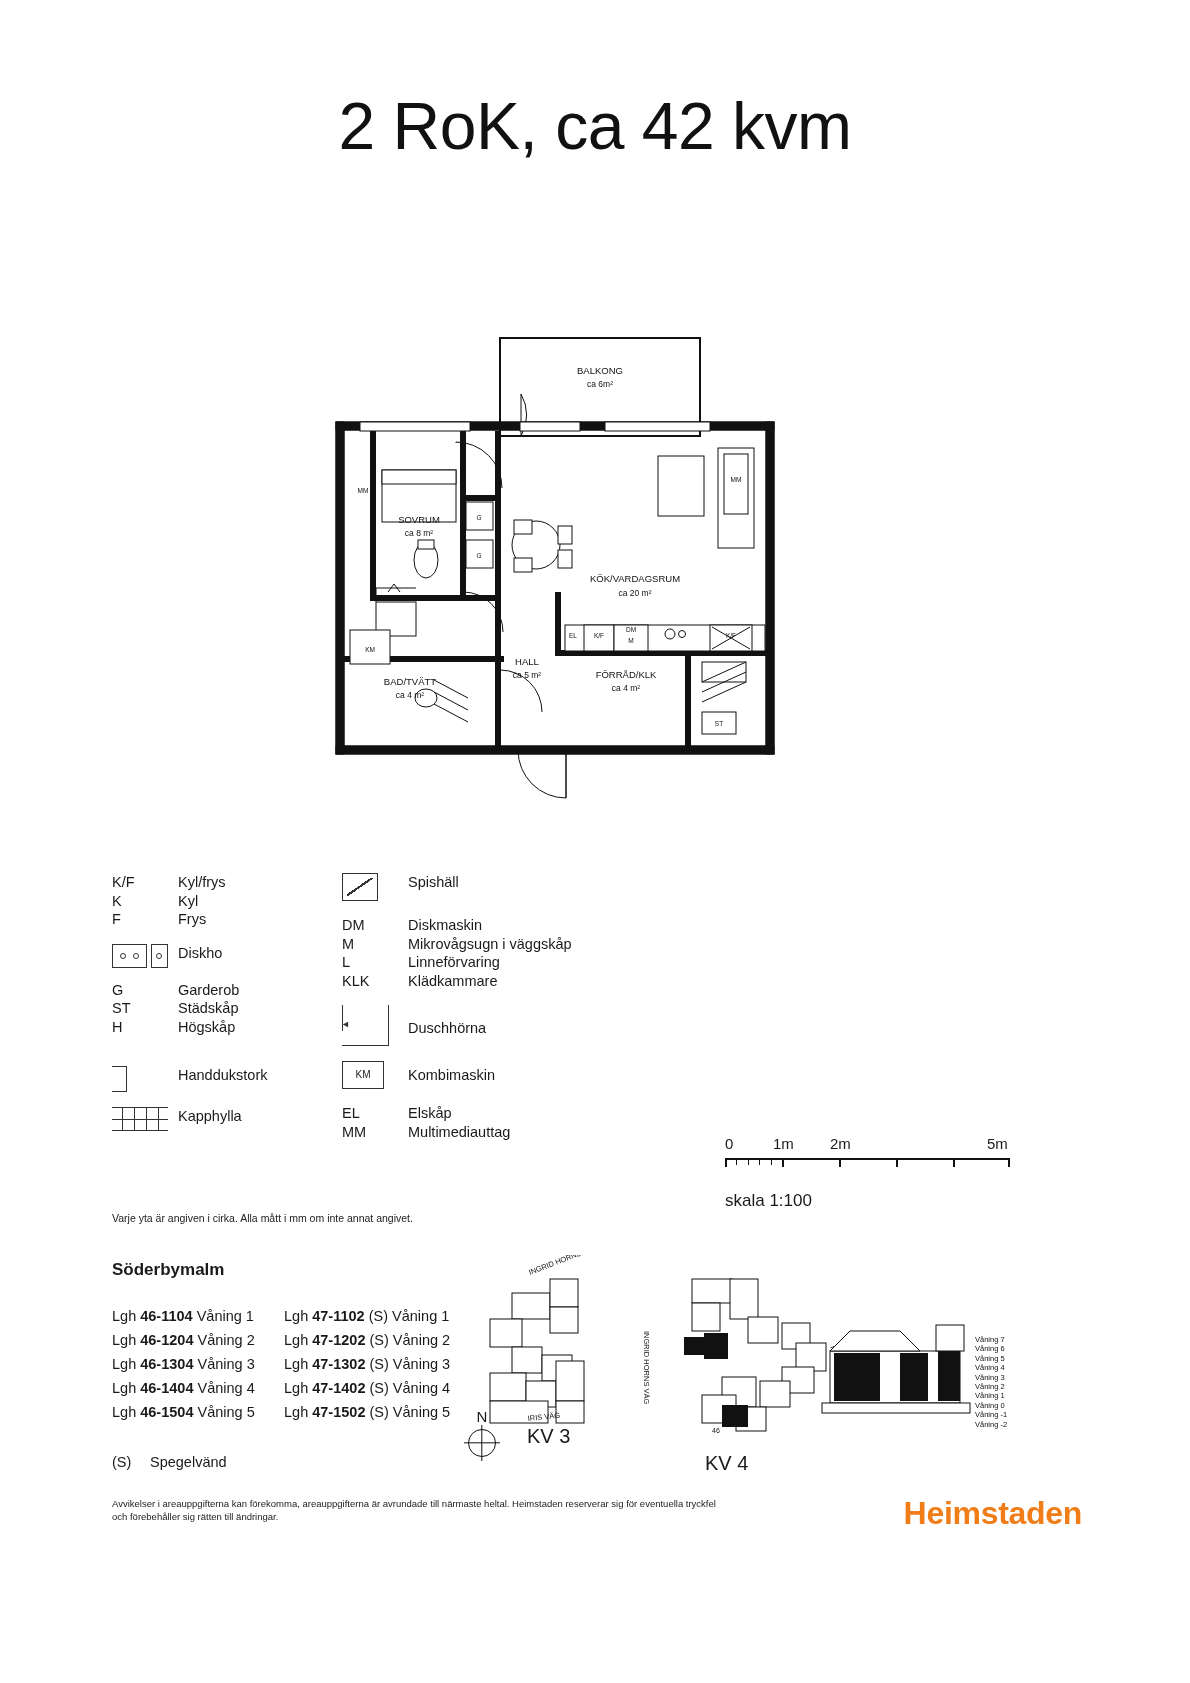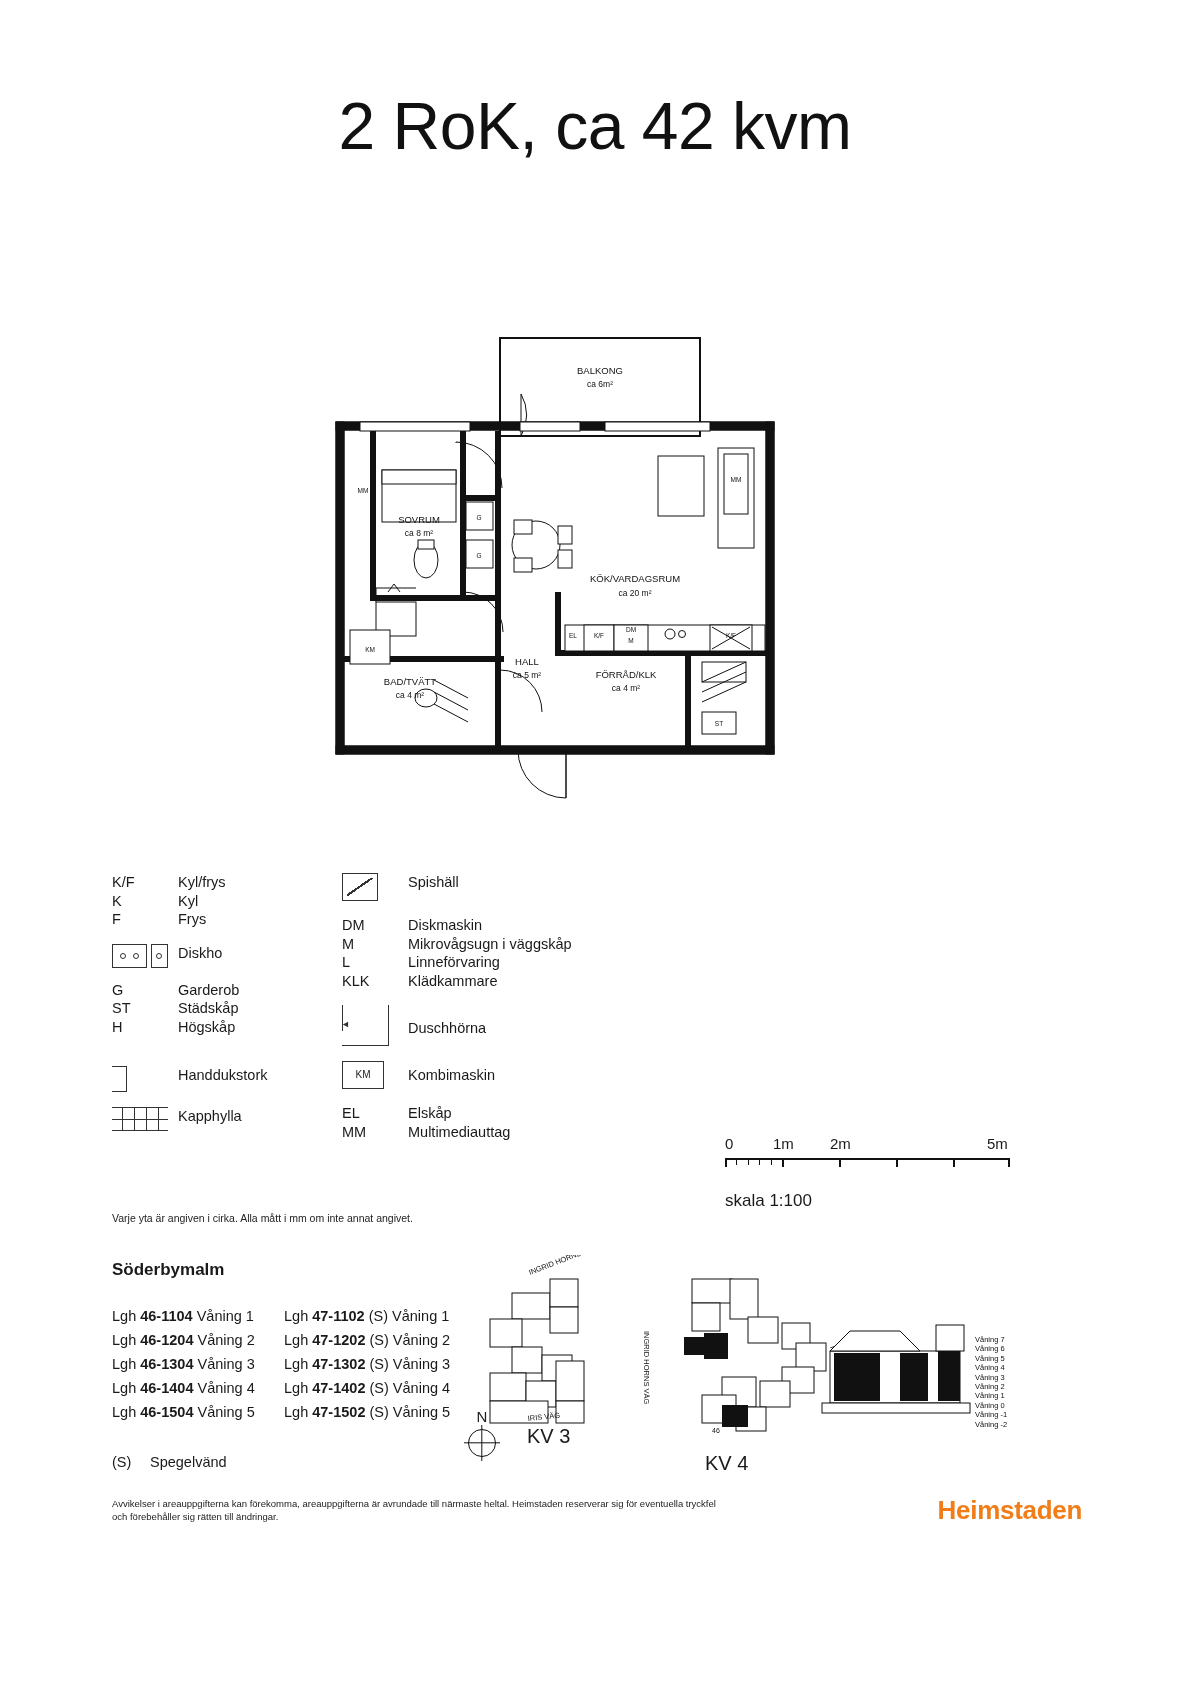--- a/index.html
+++ b/index.html
@@ -78,21 +78,21 @@
   .compass .circ{width:26px;height:26px;border:1.4px solid #111;border-radius:50%;position:relative;margin:4px auto 0;}
   .compass .circ:before{content:"";position:absolute;left:50%;top:-5px;bottom:-5px;width:1.4px;background:#111;transform:translateX(-50%);}
   .compass .circ:after{content:"";position:absolute;top:50%;left:-5px;right:-5px;height:1.4px;background:#111;transform:translateY(-50%);}
   .kv3{position:absolute;left:527px;top:1425px;font-size:20px;}
   .kv4{position:absolute;left:665px;top:1452px;font-size:20px;margin-left:40px;}
 
   .floorlist{position:absolute;left:975px;top:1335px;font-size:7.5px;line-height:9.4px;color:#111;}
 
   
   .disclaimer{position:absolute;left:112px;top:1497px;width:620px;font-size:9.5px;line-height:13px;color:#222;}
-  .brand{position:absolute;right:108px;top:1495px;font-size:26px;font-weight:bold;color:#f07d18;letter-spacing:-0.3px;}
+  .brand{position:absolute;right:108px;top:1495px;font-size:32px;font-weight:bold;color:#f07d18;letter-spacing:-0.3px;}
 </style>
 </head>
 <body>
 
 <div class="page">
 
   <div class="header">
     <div class="title">2 RoK, ca 42 kvm</div>
   </div>
 

